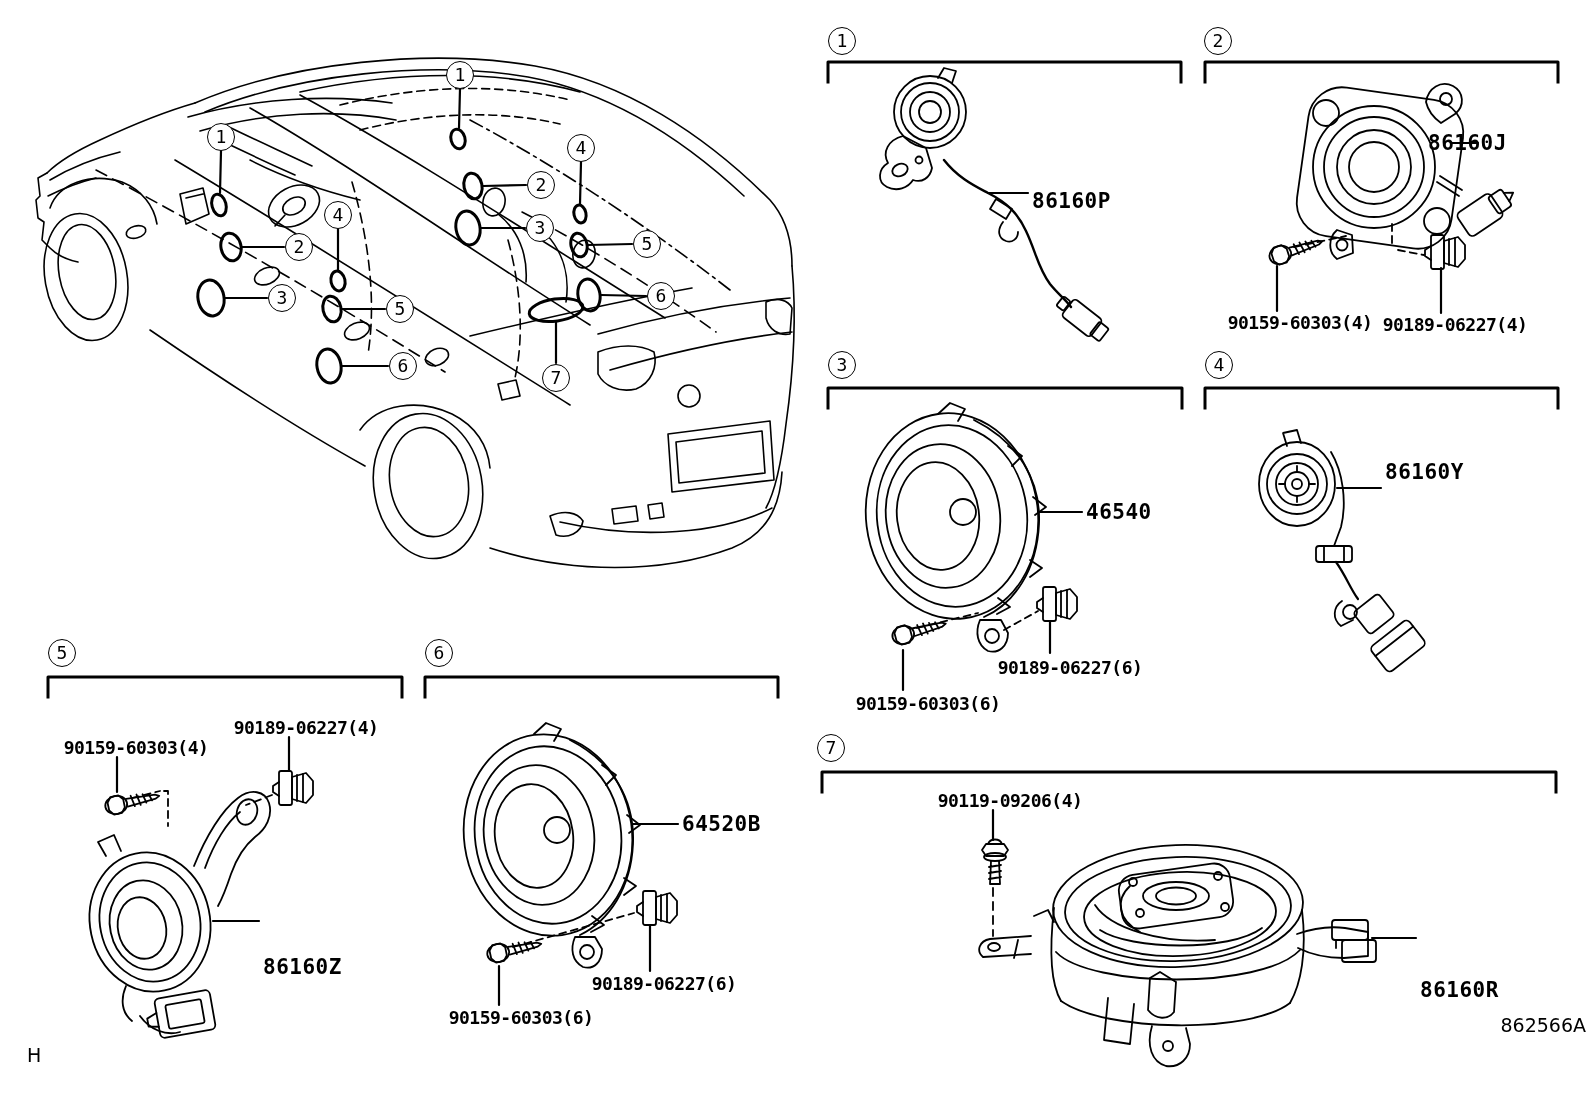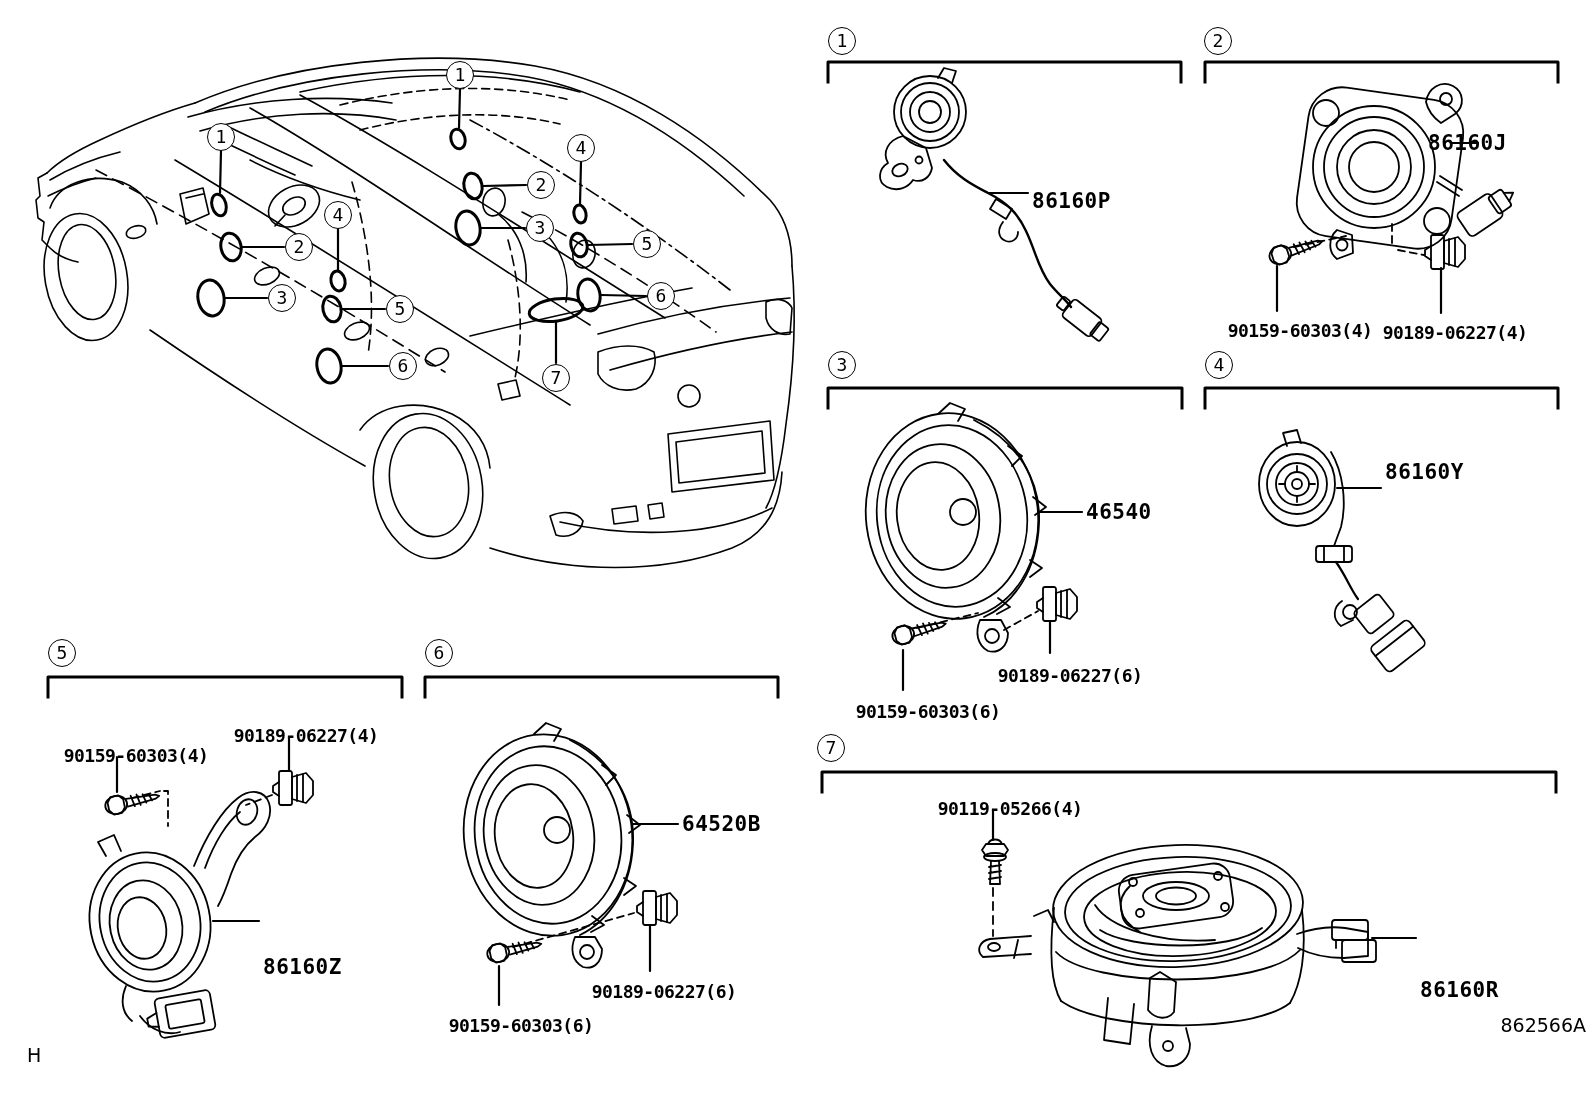--- a/index.html
+++ b/index.html
@@ -5,21 +5,21 @@
   html,body{margin:0;padding:0;background:#fff;}
   .canvas{position:relative;width:1592px;height:1099px;background:#ffffff;overflow:hidden;
           font-family:"DejaVu Sans Mono",monospace;color:#000;}
   svg.art{position:absolute;left:0;top:0;width:1592px;height:1099px;}
   .callout{position:absolute;width:28px;height:28px;box-sizing:border-box;border:1.8px solid #000;
            border-radius:50%;background:#fff;display:flex;align-items:center;justify-content:center;
            font:400 18px "DejaVu Sans Mono",monospace;transform:translate(-50%,-50%);line-height:1;}
   .part-label{position:absolute;font:700 21px "DejaVu Sans Mono",monospace;letter-spacing:0.5px;
               white-space:nowrap;transform:translateY(-52%);}
   .fastener-label{position:absolute;font:700 18px "DejaVu Sans Mono",monospace;letter-spacing:-0.5px;
-              white-space:nowrap;transform:translate(-50%,-50%);margin-top:8px;}
+              white-space:nowrap;transform:translate(-50%,-50%);}
   .corner-code{position:absolute;font:400 19px "DejaVu Sans",sans-serif;}
 </style>
 </head>
 <body>
 
 <div class="canvas">
 
 <svg class="art" viewBox="0 0 1592 1099" fill="none" stroke="#000" stroke-width="1.6" stroke-linecap="round" stroke-linejoin="round">
   <defs>
     <g id="screw">
@@ -386,18 +386,18 @@
 <div class="part-label" style="left:1420px;top:990px">86160R</div>
 
 <div class="fastener-label" style="left:1300px;top:322px">90159-60303(4)</div>
 <div class="fastener-label" style="left:1455px;top:324px">90189-06227(4)</div>
 <div class="fastener-label" style="left:1070px;top:667px">90189-06227(6)</div>
 <div class="fastener-label" style="left:928px;top:703px">90159-60303(6)</div>
 <div class="fastener-label" style="left:136px;top:747px">90159-60303(4)</div>
 <div class="fastener-label" style="left:306px;top:727px">90189-06227(4)</div>
 <div class="fastener-label" style="left:664px;top:983px">90189-06227(6)</div>
 <div class="fastener-label" style="left:521px;top:1017px">90159-60303(6)</div>
-<div class="fastener-label" style="left:1010px;top:800px">90119-05266(4)</div>
+<div class="fastener-label" style="left:1010px;top:800px">90119-09206(4)</div>
 
 <div class="corner-code" style="left:27px;top:1044px">H</div>
 <div class="corner-code" style="right:6px;top:1014px">862566A</div>
 
 </div>
 
 </body></html>

